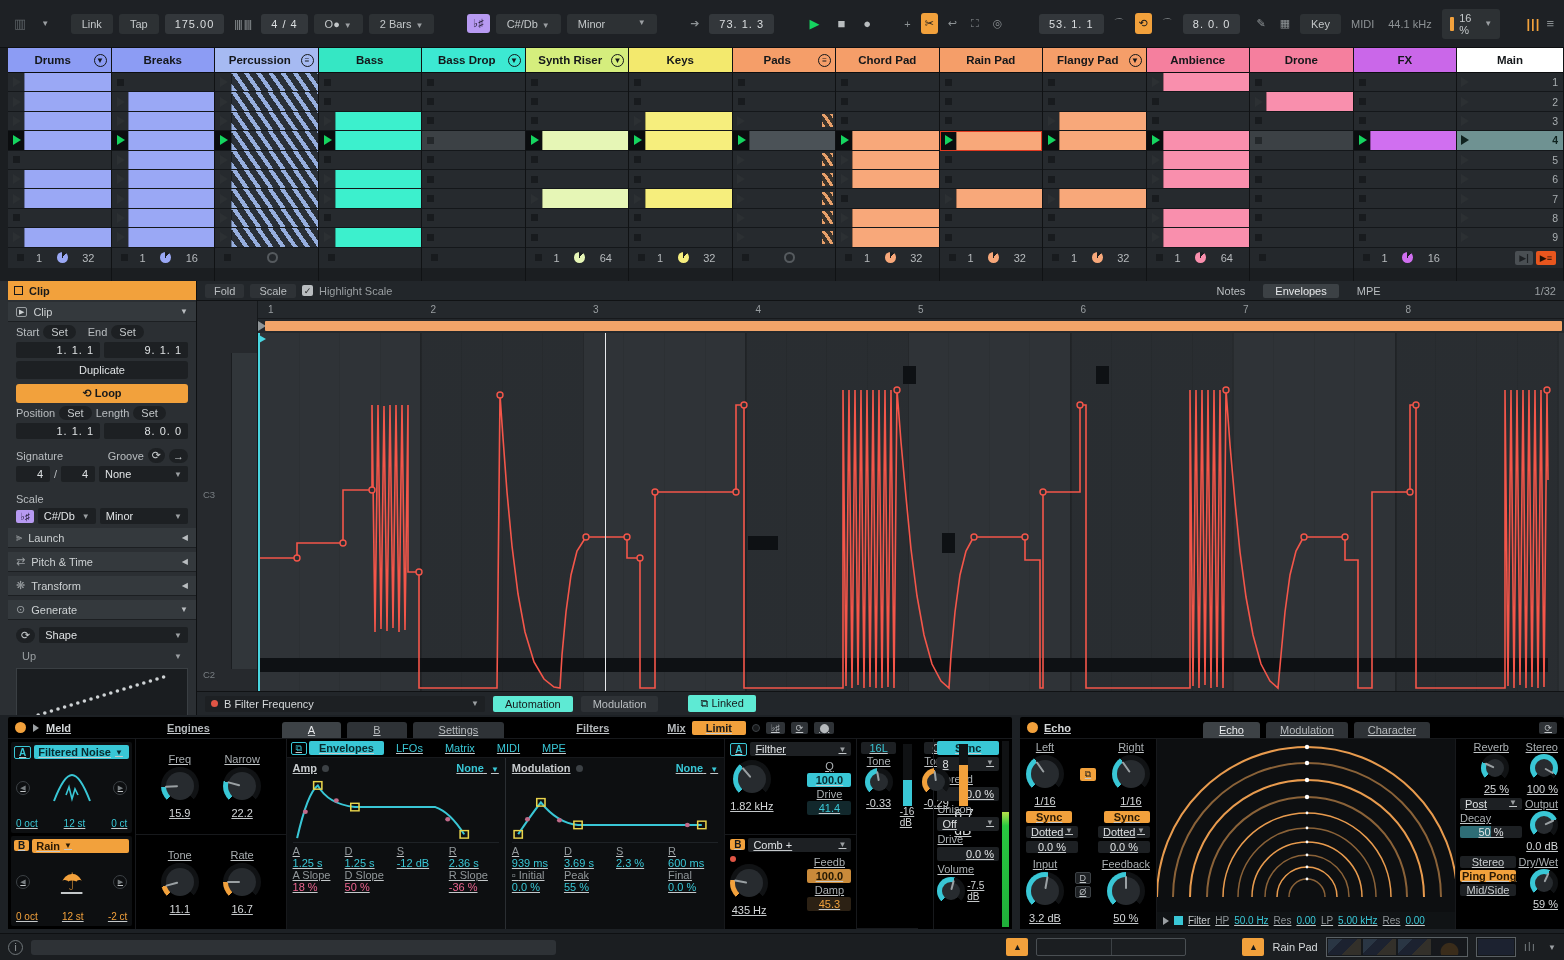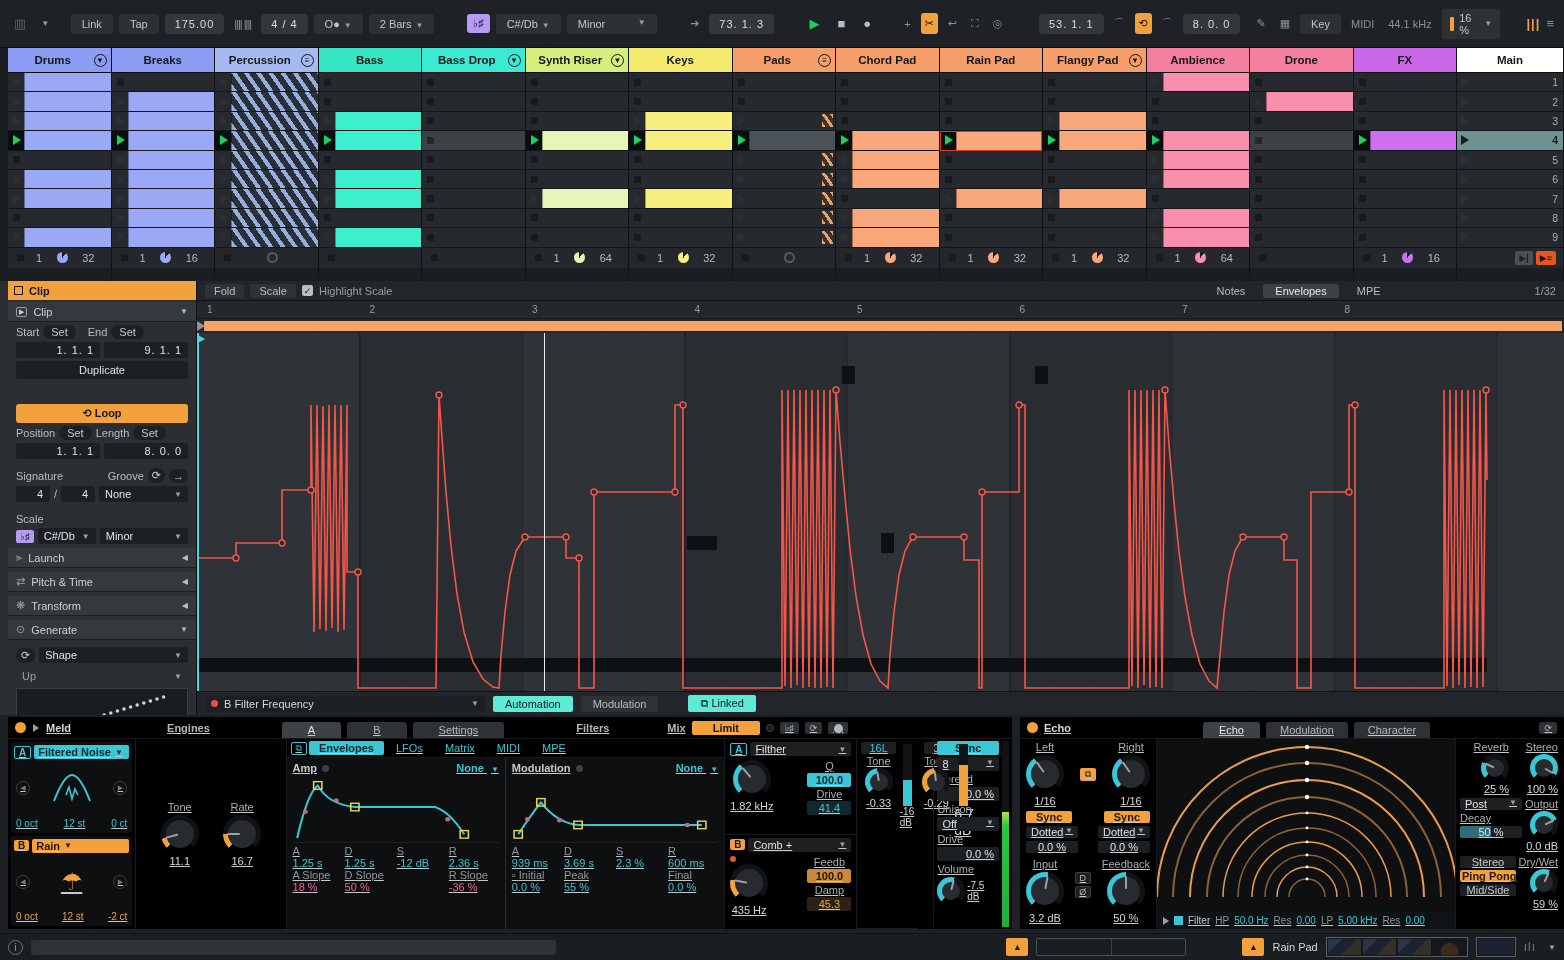--- a/index.html
+++ b/index.html
@@ -106,21 +106,21 @@
   
   #devices{position:absolute;top:715px;left:0;width:1564px;height:218px;background:#1d2125;display:flex;gap:8px;padding:2px 0 4px 8px;}
   .device{background:#000000;border-radius:2px 2px 0 0;display:flex;flex-direction:column;text-decoration:underline;}
   .dev-title{height:22px;display:flex;align-items:center;gap:6px;padding:0 7px;border-bottom:1px solid #17191c;}
   .act{width:11px;height:11px;border-radius:50%;background:#f2a13c;flex:none;}
   .dname{font-weight:bold;color:#d5d8da;}
   .foldtri{width:0;height:0;border-left:4px solid transparent;border-right:4px solid transparent;border-top:6px solid #9a9fa2;transform:rotate(-90deg);}
   .sechdr{color:#b5b9bc;font-weight:bold;}
   .dtab{padding:2px 26px;background:#2e3236;color:#b5b9bc;border-radius:3px 3px 0 0;margin-top:4px;align-self:flex-end;}
   .dtab.onn{background:#3d4246;color:#e8eaec;}
-  .limitbtn{background:#f2a13c;color:#17191b;font-weight:bold;border-radius:2px;padding:1px 21px;}
+  .limitbtn{background:#f2a13c;color:#17191b;font-weight:bold;border-radius:2px;padding:1px 14px;}
   .dot{width:8px;height:8px;border-radius:50%;background:#17191b;border:1px solid #3c4145;}
   .mini-ico{background:#2e3236;border-radius:2px;padding:1px 5px;color:#b5b9bc;font-size:9px;}
   .dev-body{flex:1;display:flex;}
   .vr{width:1px;background:#17191c;}
   .engcol{width:128px;padding:3px;display:flex;flex-direction:column;gap:3px;}
   .engine{flex:1;background:#0d0f11;border-radius:2px;padding:3px;display:flex;flex-direction:column;}
   .eng-head{display:flex;gap:3px;align-items:center;}
   .badge{font-weight:bold;border-radius:2px;padding:0 4px;font-size:10px;}
   .badge.a{background:#0d0f11;color:#39c7d6;border:1px solid #39c7d6;}
   .badge.b{background:#f2a13c;color:#17191b;}
@@ -1028,21 +1028,21 @@
       <span>End</span>
       <span class="cp-set">Set</span>
     </div>
   <div class="cp-row">
       <span class="cp-field">1.  1.  1</span>
       <span class="cp-field">9.  1.  1</span>
     </div>
   <div class="cp-row">
       <span class="cp-btn">Duplicate</span>
     </div>
-  <div class="cp-row" style="margin-top:22px">
+  <div class="cp-row" style="margin-top:2px">
       <span class="cp-loop">⟲ <span>Loop</span></span>
     </div>
   <div class="cp-row">
       <span>Position</span>
       <span class="cp-set">Set</span>
       <span>Length</span>
       <span class="cp-set">Set</span>
     </div>
   <div class="cp-row">
       <span class="cp-field">1.  1.  1</span>
@@ -1145,20 +1145,25 @@
     <span class="ed-check">✓</span>
     <span style="color:#9a9fa2">Highlight Scale</span>
     <span style="margin-left:auto"></span>
     <span class="ed-tab">Notes</span>
     <span class="ed-tab onn">Envelopes</span>
     <span class="ed-tab">MPE</span>
     <span style="width:130px"></span>
     <span style="color:#9a9fa2">1/32</span>
   </div>
   <div class="ed-main">
+    <div class="ed-keys">
+      <div class="fold"></div>
+      <span class="nl" style="top:188px">C3</span>
+      <span class="nl" style="top:368px">C2</span>
+    </div>
     <div class="ed-canvas">
       <div class="ruler" id="ruler">
           <span style="left: 10px;">1</span>
           <span style="left: 172.5px;">2</span>
           <span style="left: 335px;">3</span>
           <span style="left: 497.5px;">4</span>
           <span style="left: 660px;">5</span>
           <span style="left: 822.5px;">6</span>
           <span style="left: 985px;">7</span>
           <span style="left: 1147.5px;">8</span>
@@ -1278,20 +1283,38 @@
           <div class="eng-foot b">
               <span>0 oct</span>
               <span>12 st</span>
               <span>-2 ct</span>
             </div>
         </div>
       </div>
       <div class="vr"></div>
 
       <div class="knobcol">
+        <div class="krow">
+          <div class="kunit">
+              <span class="klabel">Freq</span>
+              <span class="knob" style="--c:#39c7d6;--a:42deg">
+                <span class="ringg"></span>
+                <i></i>
+              </span>
+              <span class="kval">15.9</span>
+            </div>
+          <div class="kunit">
+              <span class="klabel">Narrow</span>
+              <span class="knob" style="--c:#39c7d6;--a:60deg">
+                <span class="ringg"></span>
+                <i></i>
+              </span>
+              <span class="kval">22.2</span>
+            </div>
+        </div>
         <div class="krow" style="border-bottom:none">
           <div class="kunit">
               <span class="klabel">Tone</span>
               <span class="knob" style="--c:#f2a13c;--a:30deg">
                 <span class="ringg"></span>
                 <i></i>
               </span>
               <span class="kval">11.1</span>
             </div>
           <div class="kunit">

